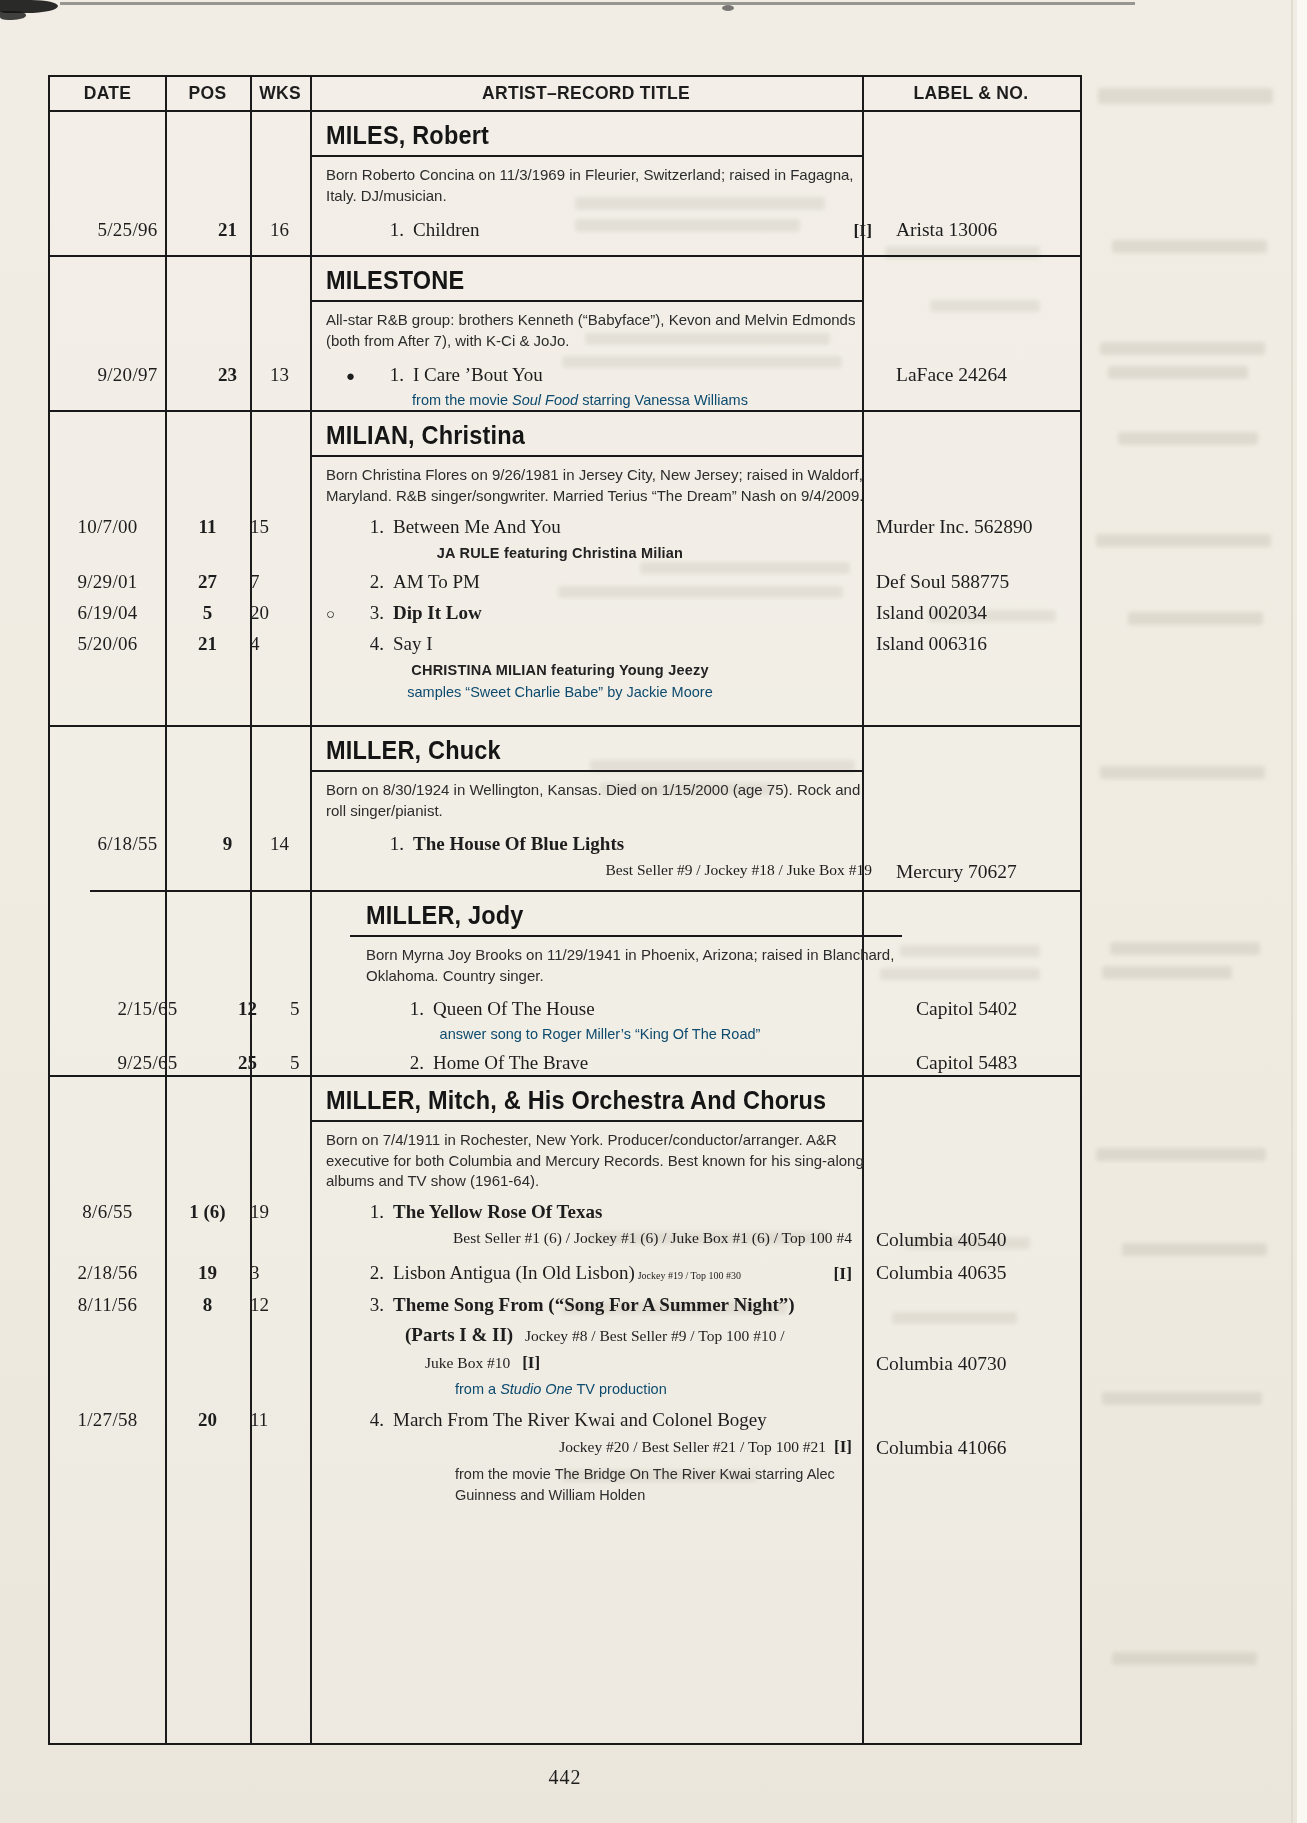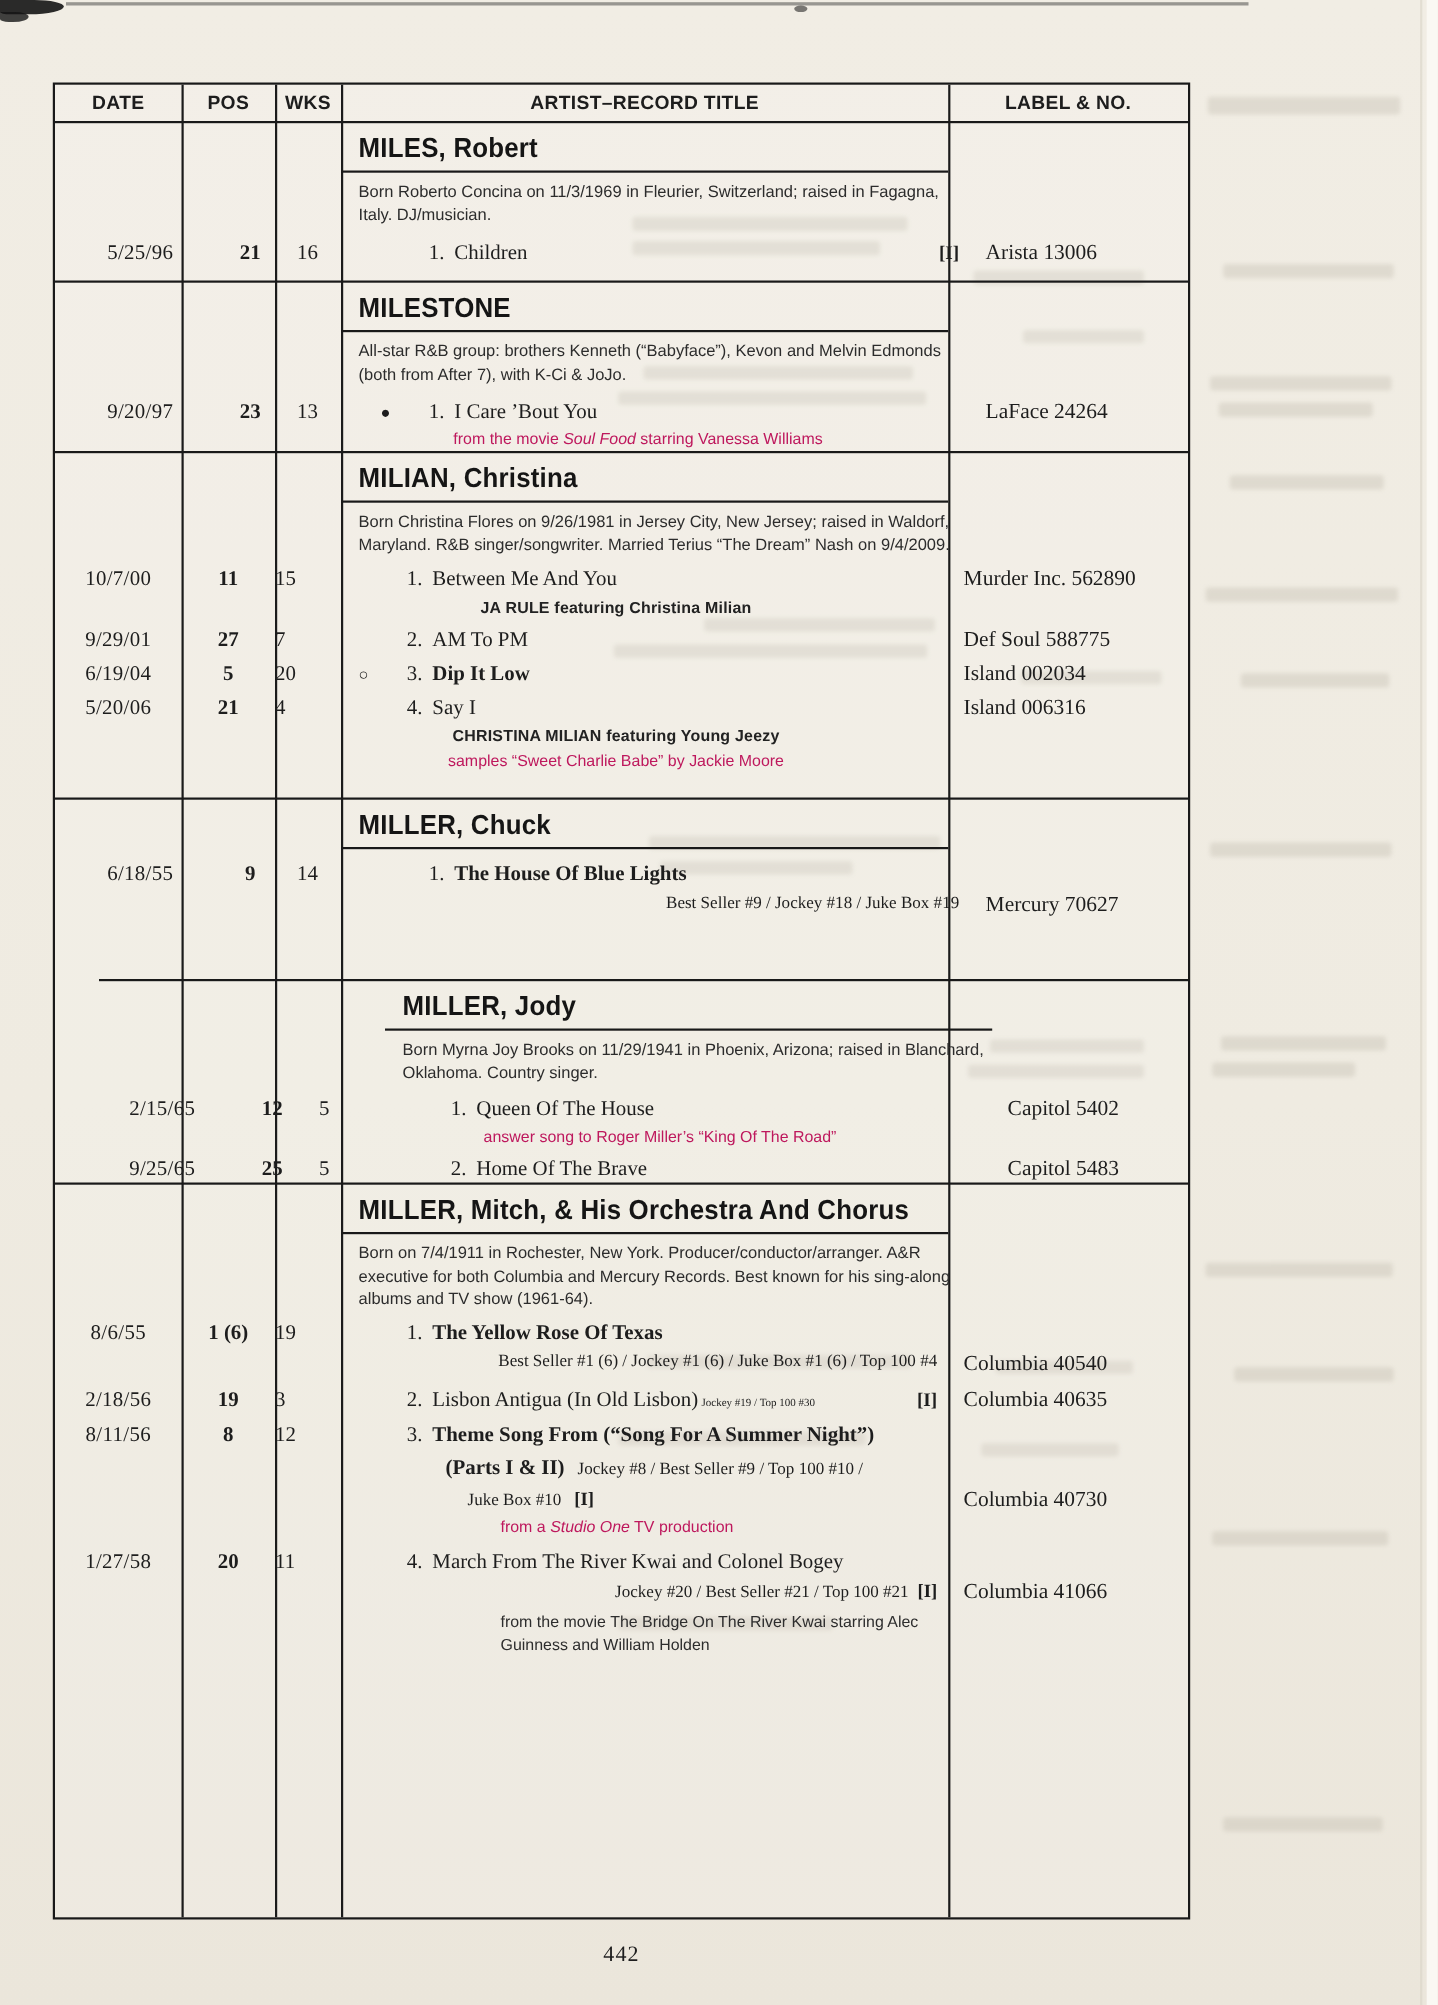--- a/index.html
+++ b/index.html
@@ -52,21 +52,21 @@
   .title.bold{font-weight:bold;}
   .tag{font-weight:bold;font-size:17.5px;margin-left:auto;margin-right:10px;}
   .inline-note{font-size:10px;margin-left:3px;white-space:nowrap;}
   .chartnote{font-size:15.5px;text-align:right;padding-right:10px;margin-top:5px;}
   .chartnote .tag-inline{font-weight:bold;font-size:17px;margin-left:8px;}
   .featuring{
     font-family:"Liberation Sans",sans-serif;font-weight:bold;font-size:14.5px;
     width:500px;text-align:center;margin-top:6px;letter-spacing:.2px;color:#222;
   }
   .lightnote{
-    font-family:"Liberation Sans",sans-serif;font-size:14.5px;color:#be185d;
+    font-family:"Liberation Sans",sans-serif;font-size:14.5px;color:#0c4a6e;
     width:500px;text-align:center;margin-top:5px;
   }
   .lightnote .it{font-style:italic;}
   .studio{width:auto;text-align:left;margin-left:145px;margin-top:7px;}
   .movienote{
     font-family:"Liberation Sans",sans-serif;font-size:14.5px;color:#2d2d2d;
     margin-left:145px;width:430px;margin-top:7px;line-height:1.45;
   }
   .parts-line{margin-top:8px;margin-left:95px;font-size:15.5px;white-space:nowrap;}
   .parts-line .parts{font-weight:bold;font-size:19px;margin-right:8px;}
@@ -235,20 +235,21 @@
           <div class="featuring">CHRISTINA MILIAN featuring Young Jeezy</div>
           <div class="lightnote">samples “Sweet Charlie Babe” by Jackie Moore</div>
         </div>
         <div class="c-label">Island 006316</div>
       </div>
     </div>
 
     <div class="section sec3">
       <div class="artist-name">MILLER, Chuck</div>
       <div class="artist-rule"></div>
+      <div class="bio">Born on 8/30/1924 in Wellington, Kansas. Died on 1/15/2000 (age 75). Rock and roll singer/pianist.</div>
       <div class="entry mt12">
         <div class="c-date">6/18/55</div>
         <div class="c-pos">9</div>
         <div class="c-wks">14</div>
         <div class="c-art">
           <div class="t-line">
             <span class="num">1.</span>
             <span class="title bold">The House Of Blue Lights</span>
           </div>
           <div class="chartnote">Best Seller #9 / Jockey #18 / Juke Box #19</div>

